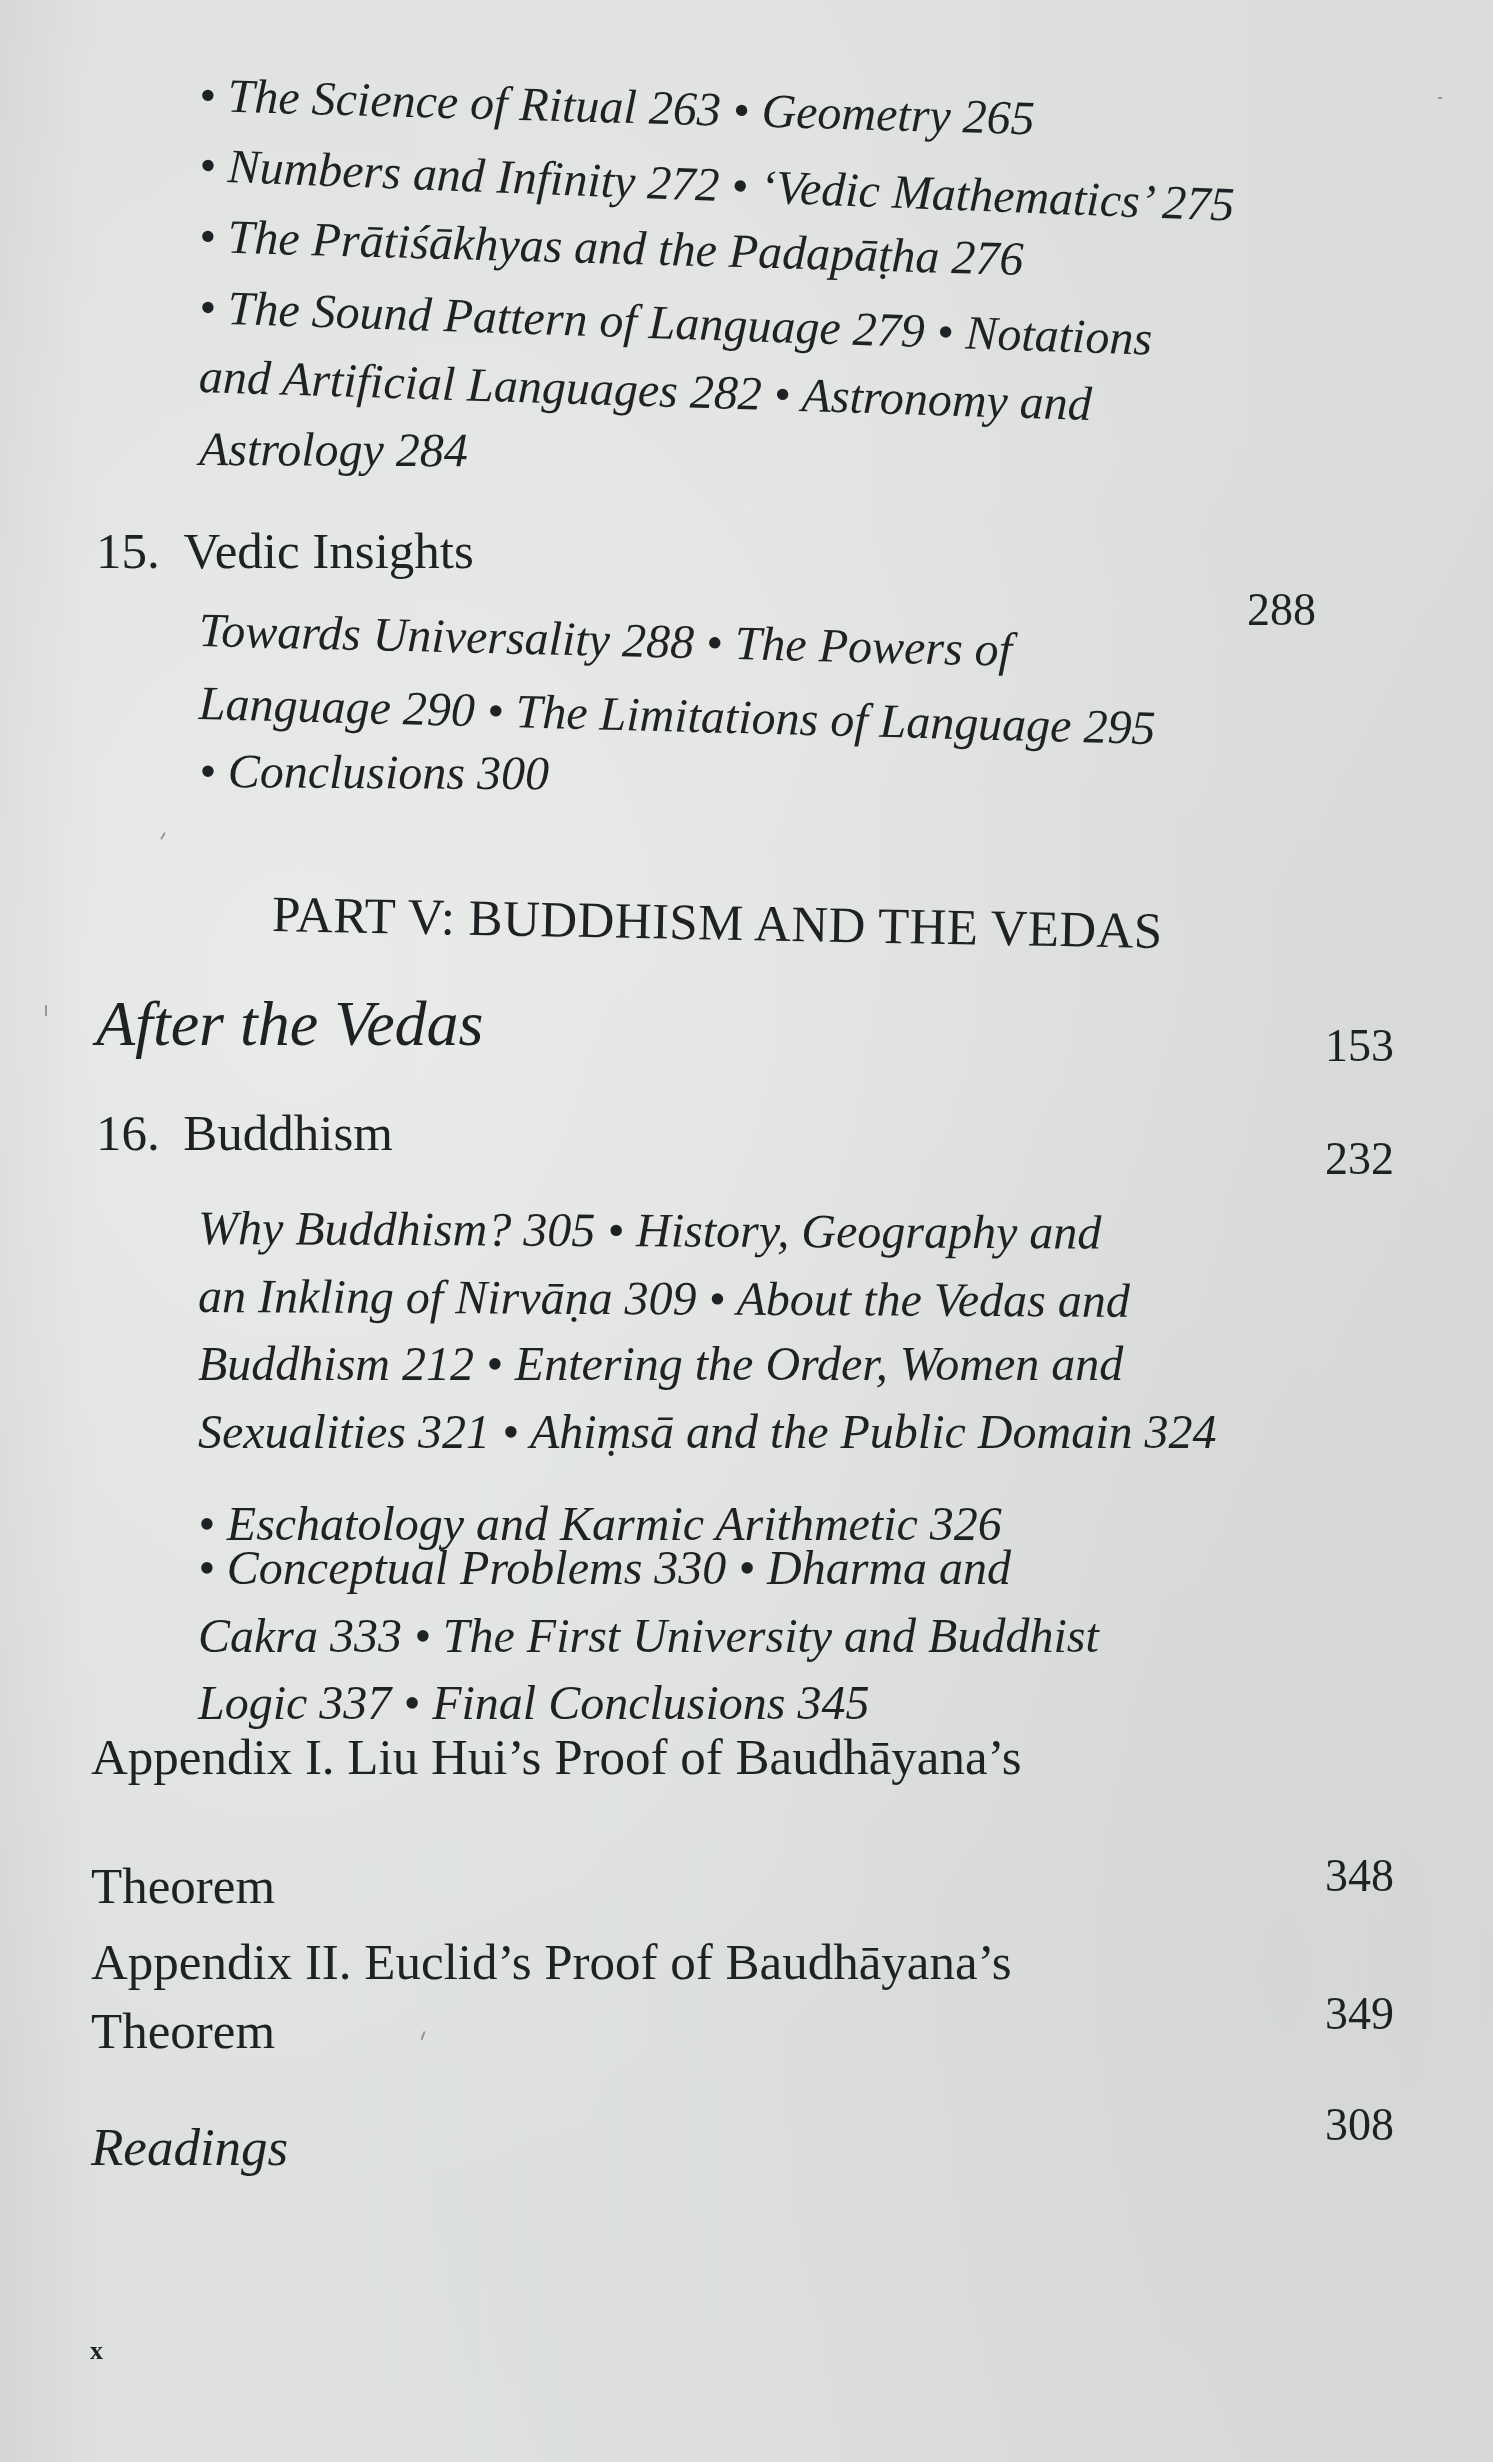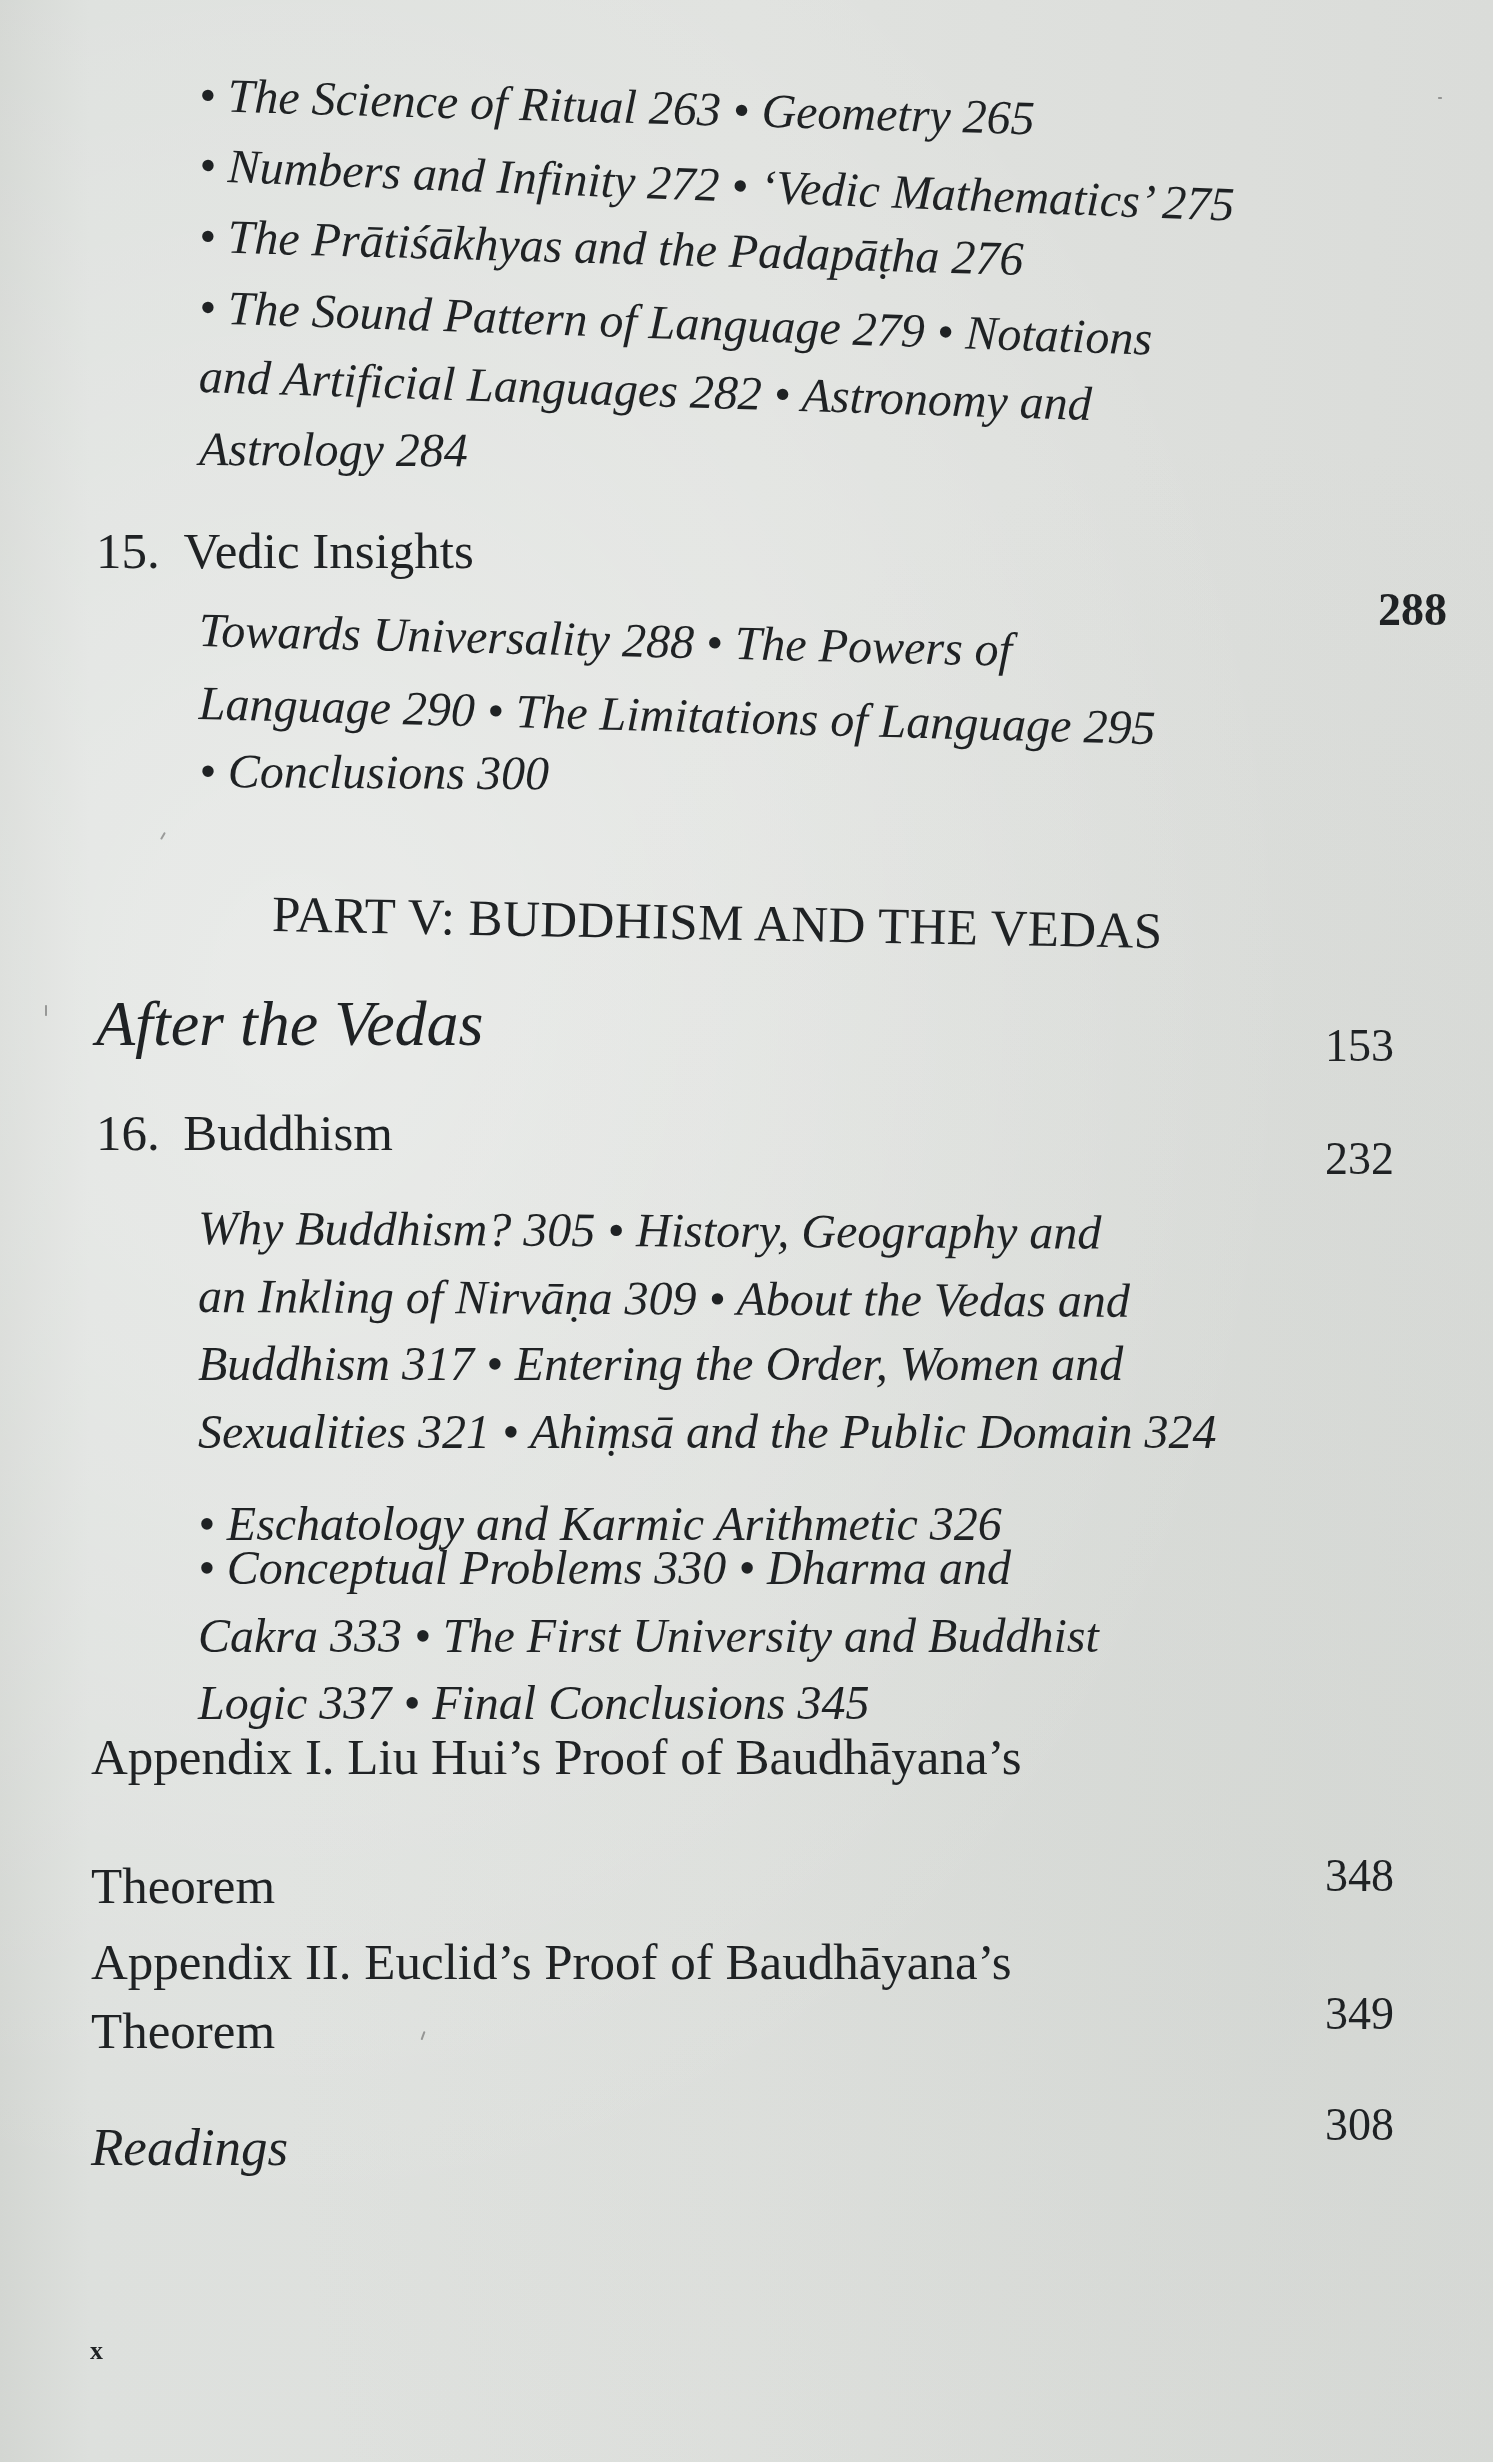--- a/index.html
+++ b/index.html
@@ -85,42 +85,42 @@
     <div class="line ital sub" style="left:199px; top:283px; transform: rotate(1.9deg);">• The Sound Pattern of Language 279 • Notations</div>
     <div class="line ital sub" style="left:199px; top:352px; transform: rotate(1.8deg);">and Artificial Languages 282 • Astronomy and</div>
     <div class="line ital sub" style="left:199px; top:425px; transform: rotate(0.3deg);">Astrology 284</div>
   </div>
 
   <div>
     <div class="line roman" style="left:96px; top:526px; font-size:51px;">
       <span>15.</span>
       <span style="margin-left:11px;">Vedic Insights</span>
     </div>
-    <div class="pagenum" style="left:1378px; top:587px;font-weight:bold;">288</div>
+    <div class="pagenum" style="left:1247px; top:587px;">288</div>
     <div class="line ital sub" style="left:199px; top:606px; transform: rotate(1.4deg);">Towards Universality 288 • The Powers of</div>
     <div class="line ital sub" style="left:199px; top:679px; transform: rotate(1.5deg);">Language 290 • The Limitations of Language 295</div>
     <div class="line ital sub" style="left:199px; top:747px; transform: rotate(0.4deg);">• Conclusions 300</div>
   </div>
 
   <div class="part-heading" style="left:272px; top:889px; transform: rotate(1.1deg);">PART V: BUDDHISM AND THE VEDAS</div>
 
   <div>
     <div class="line ital" style="left:96px; top:992px; font-size:64px;">After the Vedas</div>
     <div class="pagenum" style="left:1325px; top:1023px;">153</div>
   </div>
 
   <div>
     <div class="line roman" style="left:96px; top:1108px; font-size:51px;">
       <span>16.</span>
       <span style="margin-left:10.8px;">Buddhism</span>
     </div>
     <div class="pagenum" style="left:1325px; top:1136px;">232</div>
     <div class="line ital sub" style="left:198px; top:1204px; transform: rotate(0.3deg);">Why Buddhism? 305 • History, Geography and</div>
     <div class="line ital sub" style="left:198px; top:1272px; transform: rotate(0.3deg);">an Inkling of Nirvāṇa 309 • About the Vedas and</div>
-    <div class="line ital sub" style="left:198px; top:1340px;">Buddhism 317 • Entering the Order, Women and</div>
+    <div class="line ital sub" style="left:198px; top:1340px;">Buddhism 212 • Entering the Order, Women and</div>
     <div class="line ital sub" style="left:198px; top:1408px;">Sexualities 321 • Ahiṃsā and the Public Domain 324</div>
     <div class="line ital sub" style="left:198px; top:1476px;margin-top:24px;">• Eschatology and Karmic Arithmetic 326</div>
     <div class="line ital sub" style="left:198px; top:1544px;">• Conceptual Problems 330 • Dharma and</div>
     <div class="line ital sub" style="left:198px; top:1612px;">Cakra 333 • The First University and Buddhist</div>
     <div class="line ital sub" style="left:198px; top:1679px;">Logic 337 • Final Conclusions 345</div>
   </div>
 
   <div>
     <div class="line roman" style="left:91px; top:1732px; font-size:51px;">Appendix I. Liu Hui’s Proof of Baudhāyana’s</div>
     <div class="line roman" style="left:91px; top:1861px; font-size:51px;">Theorem</div>

